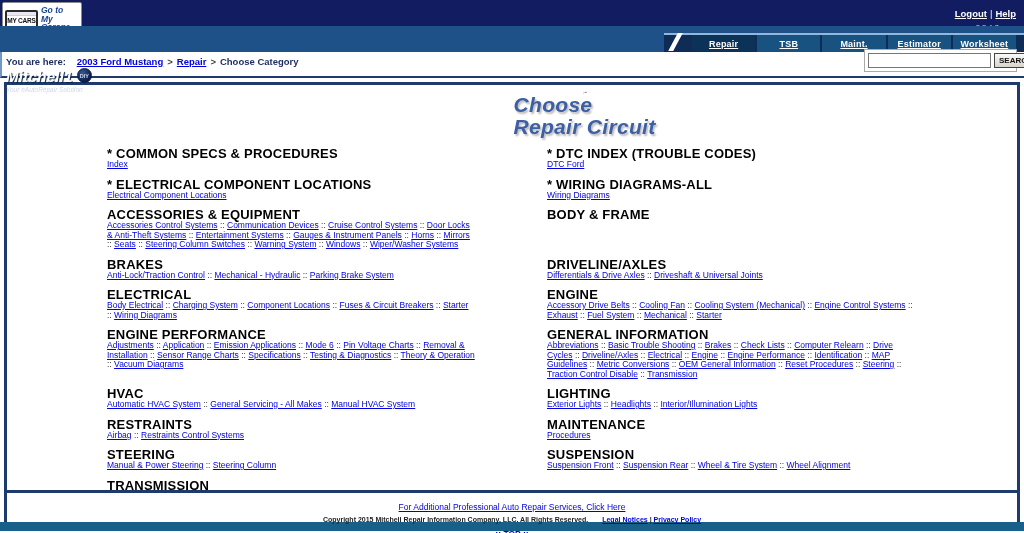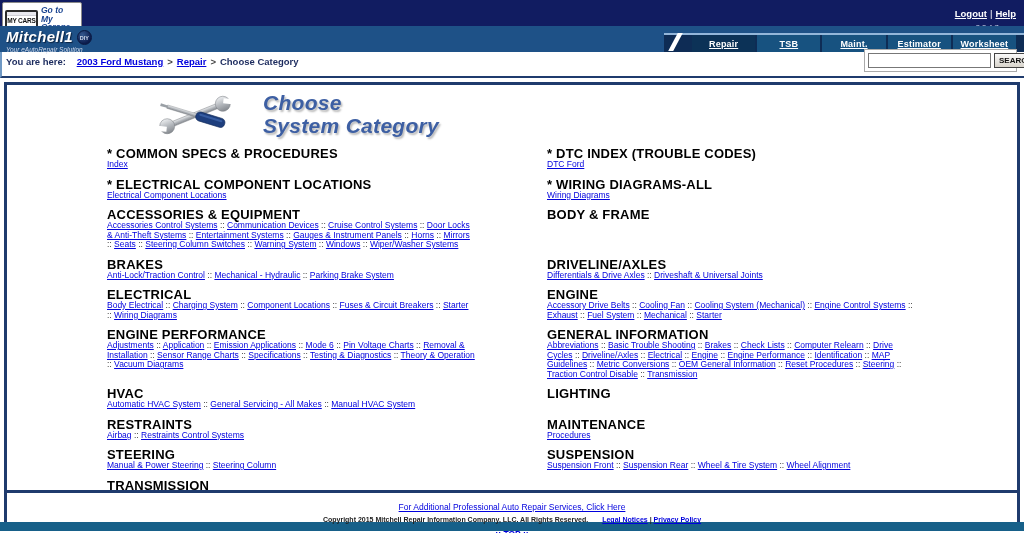--- a/index.html
+++ b/index.html
@@ -20,21 +20,21 @@
   .garage-label { color:var(--garage-text); font-size:8.5px; font-weight:bold;
     font-style:italic; line-height:1.05; width:36px; }
   .top-right { position:absolute; right:8px; top:3px; text-align:center;margin-left:48px; }
   .top-link { color:#fff; font-size:9.5px; font-weight:bold; text-decoration:underline; }
   .top-sep { color:#fff; font-size:9.5px; margin:0 3px; }
   .version { color:#c9d2e8; font-size:7.5px; margin-top:2px; }
 
   
   .brand-bar { position:relative; height:26px; background:var(--brand-bar); }
   .brand { padding:2px 0 0 6px; }
-  .brand-row { display:flex; align-items:flex-end; }
+  .brand-row { display:flex; align-items:flex-start;margin-top:40px; }
   .brand-name { color:#fff; font-size:15px; font-weight:bold; font-style:italic;
     letter-spacing:.3px; text-shadow:1px 1px 1px #0a2240; }
   .diy-badge { width:15px; height:15px; margin-left:4px; border-radius:50%;
     background:radial-gradient(circle at 35% 30%, #35598f, #0c1c4e 70%);
     border:1px solid #0a1840; color:#cfd8ea; font-size:5.5px; font-weight:bold;
     display:flex; align-items:center; justify-content:center; }
   .tagline { color:#cfd8ea; font-size:6.5px; font-style:italic; margin-top:1px; }
   .tab-strip { position:absolute; right:0; bottom:0; width:360px; height:19px;
     background:var(--tab-bg); border-top:2px solid var(--accent-line);
     display:flex; align-items:stretch; padding-right:8px; }
@@ -64,22 +64,22 @@
     gap:3px; padding:0 3px; z-index:5; }
   .search-panel input { flex:1; height:15px; border:1px solid #777; font-size:9px;
     padding:0 2px; font-family:"Liberation Sans", sans-serif; }
   .search-btn { font-size:8px; font-weight:bold; color:#111; padding:2px 4px;
     background:linear-gradient(#fafafa,#d8d4cc); border:1px solid #444;
     font-family:"Liberation Sans", sans-serif; }
 
   
   .main-frame { height:411px; margin:0 4px; border:3px solid var(--frame);
     background:#fff; overflow:hidden; }
-  .title-block { display:flex; align-items:center; gap:25px; padding:6px 0 0 145px;
-    height:54px; }
+  .title-block { display:flex; align-items:center; gap:0; padding:6px 0 0 145px;
+    height:54px;flex-direction:column; }
   .page-title { font-size:21px; font-weight:bold; font-style:italic;
     color:var(--title); line-height:1.08; text-shadow:1.5px 2px 2px #b9b9b9;
     letter-spacing:.3px; }
   .cat-grid { display:grid; grid-template-columns:368px 368px; column-gap:72px;
     row-gap:10px; padding:10px 30px 0 100px; }
   .cat-heading { font-size:13px; line-height:10px; font-weight:bold; color:#000;
     margin-bottom:1px; letter-spacing:.2px; }
   .cat-links { font-size:8.5px; line-height:9.5px; color:#000; }
   .cat-link { color:var(--link); text-decoration:underline; }
   .cat-sep { color:#333; }
@@ -178,21 +178,21 @@
       </g>
       <g transform="rotate(17 43 23)">
         <polygon points="7,21.7 15,22 15,24.2 7,24.5" fill="#9aa0a6"></polygon>
         <rect x="14" y="21.4" width="31" height="3.4" fill="url(#metal)" stroke="#7e8288" stroke-width="0.4"></rect>
         <rect x="44" y="18.4" width="30" height="9.2" rx="4.2" fill="#1e3f7e" stroke="#122a58" stroke-width="0.6"></rect>
         <rect x="47" y="20.2" width="24" height="2" rx="1" fill="#3c63a8" opacity="0.85"></rect>
       </g>
     </svg>
     <div class="page-title">
       <div>Choose</div>
-      <div>System Category</div>
+      <div>Repair Circuit</div>
     </div>
   </div>
   <div class="cat-grid" id="cat-grid">
       <div class="cat-cell">
         <div class="cat-heading">* COMMON SPECS &amp; PROCEDURES</div>
         <div class="cat-links"><a class="cat-link">Index</a></div>
       </div>
       <div class="cat-cell">
         <div class="cat-heading">* DTC INDEX (TROUBLE CODES)</div>
         <div class="cat-links"><a class="cat-link">DTC Ford</a></div>
@@ -235,20 +235,21 @@
       <div class="cat-cell">
         <div class="cat-heading">GENERAL INFORMATION</div>
         <div class="cat-links"><a class="cat-link">Abbreviations</a><span class="cat-sep"> :: </span><a class="cat-link">Basic Trouble Shooting</a><span class="cat-sep"> :: </span><a class="cat-link">Brakes</a><span class="cat-sep"> :: </span><a class="cat-link">Check Lists</a><span class="cat-sep"> :: </span><a class="cat-link">Computer Relearn</a><span class="cat-sep"> :: </span><a class="cat-link">Drive Cycles</a><span class="cat-sep"> :: </span><a class="cat-link">Driveline/Axles</a><span class="cat-sep"> :: </span><a class="cat-link">Electrical</a><span class="cat-sep"> :: </span><a class="cat-link">Engine</a><span class="cat-sep"> :: </span><a class="cat-link">Engine Performance</a><span class="cat-sep"> :: </span><a class="cat-link">Identification</a><span class="cat-sep"> :: </span><a class="cat-link">MAP Guidelines</a><span class="cat-sep"> :: </span><a class="cat-link">Metric Conversions</a><span class="cat-sep"> :: </span><a class="cat-link">OEM General Information</a><span class="cat-sep"> :: </span><a class="cat-link">Reset Procedures</a><span class="cat-sep"> :: </span><a class="cat-link">Steering</a><span class="cat-sep"> :: </span><a class="cat-link">Traction Control Disable</a><span class="cat-sep"> :: </span><a class="cat-link">Transmission</a></div>
       </div>
       <div class="cat-cell">
         <div class="cat-heading">HVAC</div>
         <div class="cat-links"><a class="cat-link">Automatic HVAC System</a><span class="cat-sep"> :: </span><a class="cat-link">General Servicing - All Makes</a><span class="cat-sep"> :: </span><a class="cat-link">Manual HVAC System</a></div>
       </div>
       <div class="cat-cell">
         <div class="cat-heading">LIGHTING</div>
+        <div class="cat-links"><a class="cat-link">Exterior Lights</a><span class="cat-sep"> :: </span><a class="cat-link">Headlights</a><span class="cat-sep"> :: </span><a class="cat-link">Interior/Illumination Lights</a></div>
       </div>
       <div class="cat-cell">
         <div class="cat-heading">RESTRAINTS</div>
         <div class="cat-links"><a class="cat-link">Airbag</a><span class="cat-sep"> :: </span><a class="cat-link">Restraints Control Systems</a></div>
       </div>
       <div class="cat-cell">
         <div class="cat-heading">MAINTENANCE</div>
         <div class="cat-links"><a class="cat-link">Procedures</a></div>
       </div>
       <div class="cat-cell">

